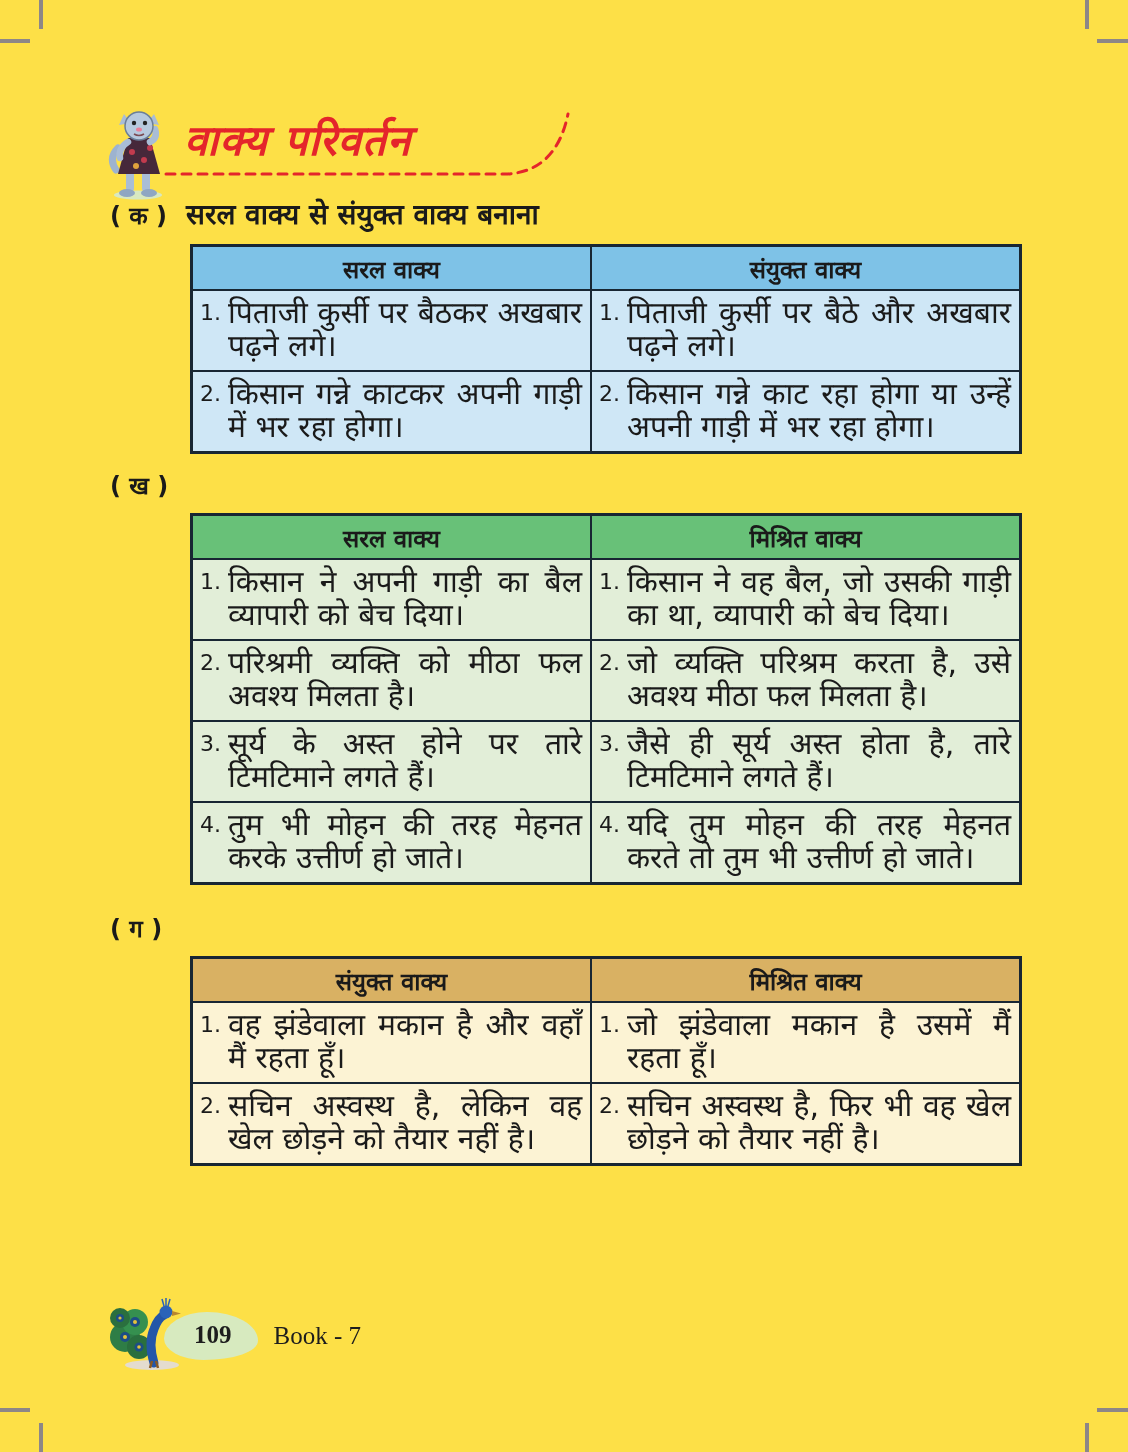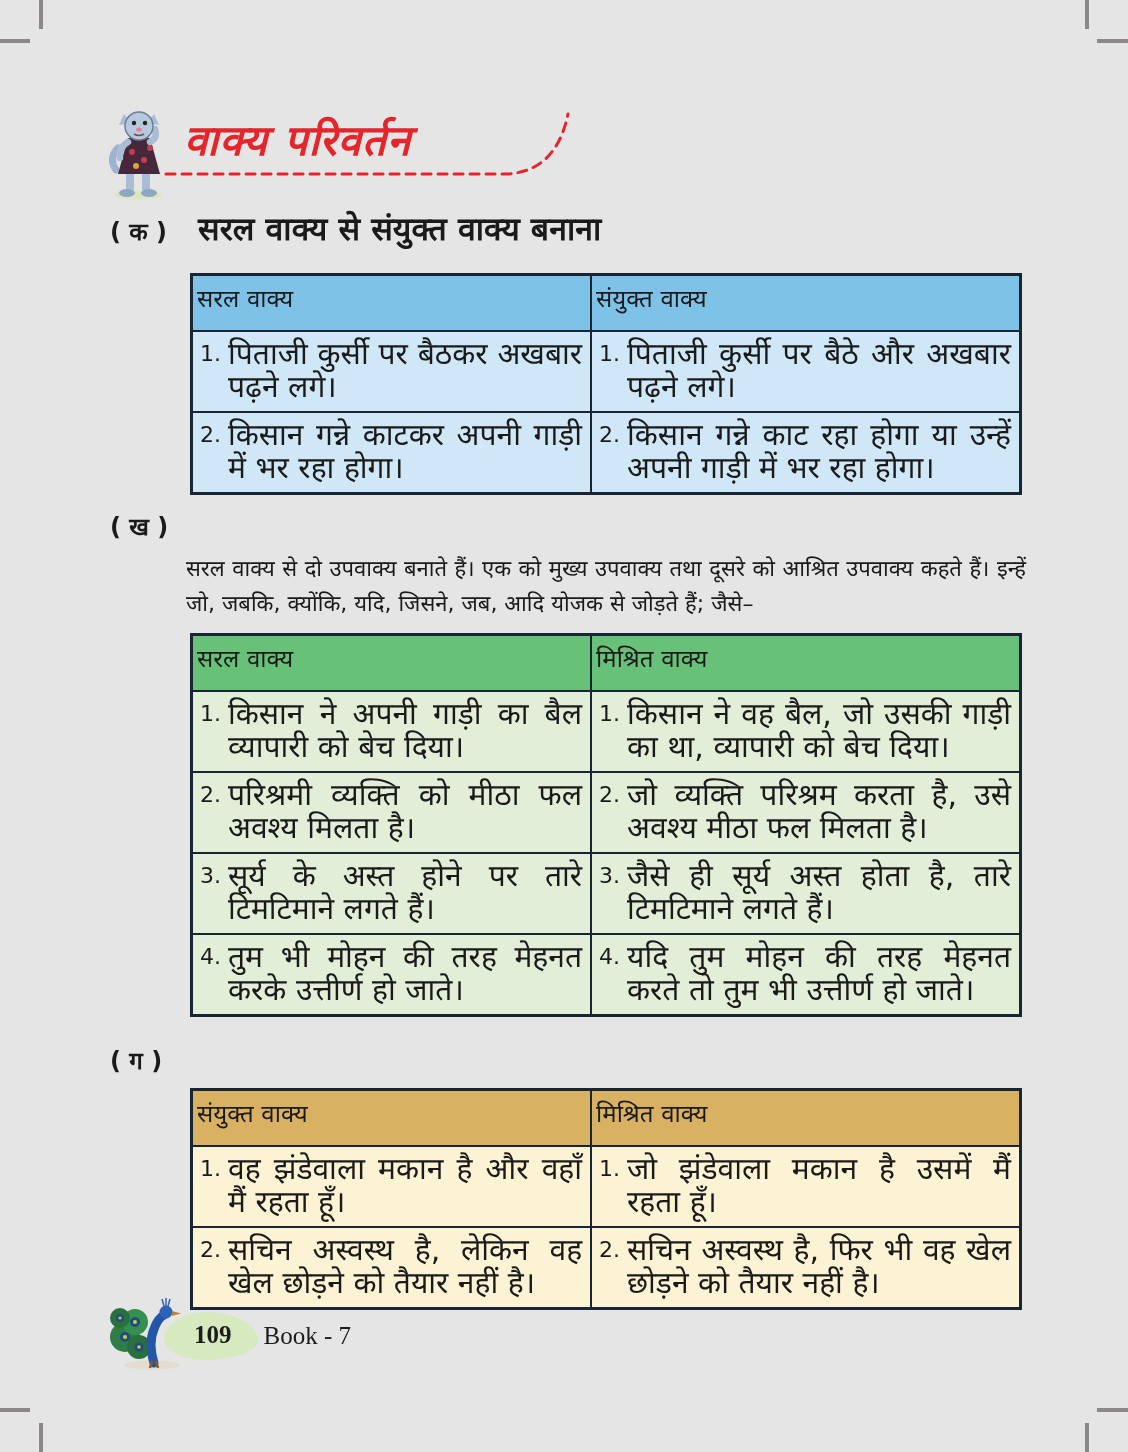--- a/index.html
+++ b/index.html
@@ -1,20 +1,20 @@
 <!DOCTYPE html>
 <html style="--ink: #1a1a1a; --crop-gray: #8d8787; --title-red: #e4252b; --blue-header: #7ec2e7; --blue-body: #cfe7f6; --green-header: #68c178; --green-body: #e2eed8; --tan-header: #d9b163; --tan-body: #fcf3d4; --blob-green: #d7eabf;"><head>
 <meta charset="utf-8">
 <style>
   html, body { margin: 0; padding: 0; background: #ffffff; }
   .page {
     position: relative;
     width: 1128px;
     height: 1452px;
-    background: #e5e5e5;
+    background: #fde047;
     font-family: "DejaVu Sans", sans-serif;
     color: var(--ink);
     overflow: hidden;
   }
 
   
   .crop { position: absolute; background: var(--crop-gray); }
   .crop.tl-v { left: 39px;  top: 0;       width: 4px;  height: 29px; }
   .crop.tl-h { left: 0;     top: 39px;    width: 30px; height: 4px; }
   .crop.tr-v { left: 1085px;top: 0;       width: 4px;  height: 29px; }
@@ -33,36 +33,36 @@
   .swoosh { position: absolute; left: -14px; top: 4px; }
   h1.title {
     margin: 0; position: absolute; left: 12px; top: 6px;
     font-size: 42px; font-weight: bold; font-style: italic;
     color: var(--title-red); letter-spacing: 1px;
   }
 
   
   .sec-head { display: flex; align-items: baseline; margin-top: 14px; }
   .marker { flex: 0 0 76px; font-weight: bold; font-size: 24px; white-space: nowrap; }
-  h2.sec-title { margin: 12px; font-size: 32px; font-weight: bold; }
+  h2.sec-title { margin: 0; font-size: 28px; font-weight: bold; }
   p.intro {
     margin: 9px 0 0 76px; width: 840px;
     font-size: 22px; line-height: 35px; text-align: justify;
   }
 
   
   table.tbl {
     margin: 12px 0 0 80px; width: 832px;
     border-collapse: collapse; table-layout: fixed;
   }
   table.tbl, table.tbl th, table.tbl td { border: 2.5px solid #182633; }
   table.tbl { border-width: 3px; }
   table.tbl th {
-    font-size: 24px; font-weight: normal; text-align: left;
-    padding: 5px 4px 16px 4px;
+    font-size: 24px; font-weight: bold; text-align: center;
+    padding: 5px 4px 4px 4px;
   }
   table.tbl col.c1 { width: 48.2%; }
   table.tbl col.c2 { width: 51.8%; }
   table.tbl td { padding: 0; vertical-align: top; }
   .cell { display: flex; padding: 5px 8px 8px 7px; }
   .num { flex: 0 0 28px; font-size: 22px; line-height: 33px; }
   .txt { flex: 1; font-size: 30px; line-height: 33px; text-align: justify; }
 
   .tbl.blue  th { background: var(--blue-header); }
   .tbl.blue  td { background: var(--blue-body); }
@@ -81,21 +81,21 @@
   .peacock { position: relative; z-index: 2; }
   .pagenum-blob {
     position: relative; z-index: 1;
     margin-left: -24px; padding: 9px 26px 11px 30px;
     background: var(--blob-green);
     border-radius: 46% 54% 58% 42% / 55% 60% 40% 45%;
     font-family: "Liberation Serif", serif;
     font-size: 25px; font-weight: bold; color: #1d1d1d;
   }
   .book-label {
-    margin-left: 6px; font-family: "Liberation Serif", serif;
+    margin-left: 16px; font-family: "Liberation Serif", serif;
     font-size: 25px; color: #1d1d1d;
   }
 </style>
 </head>
 <body>
 
 <div class="page">
 
   <div class="crop tl-v"></div>
   <div class="crop tl-h"></div>
@@ -188,21 +188,20 @@
               </td>
           </tr>
         </tbody>
       </table>
     </section>
 
     <section>
       <div class="sec-head">
         <span class="marker">( ख )</span>
       </div>
-      <p class="intro">सरल वाक्य से दो उपवाक्य बनाते हैं। एक को मुख्य उपवाक्य तथा दूसरे को आश्रित उपवाक्य कहते हैं। इन्हें जो, जबकि, क्योंकि, यदि, जिसने, जब, आदि योजक से जोड़ते हैं; जैसे–</p>
 
       <table class="tbl green">
         <colgroup>
             <col class="c1">
             <col class="c2">
           </colgroup>
         <thead>
           <tr>
             <th>सरल वाक्य</th>
             <th>मिश्रित वाक्य</th>

